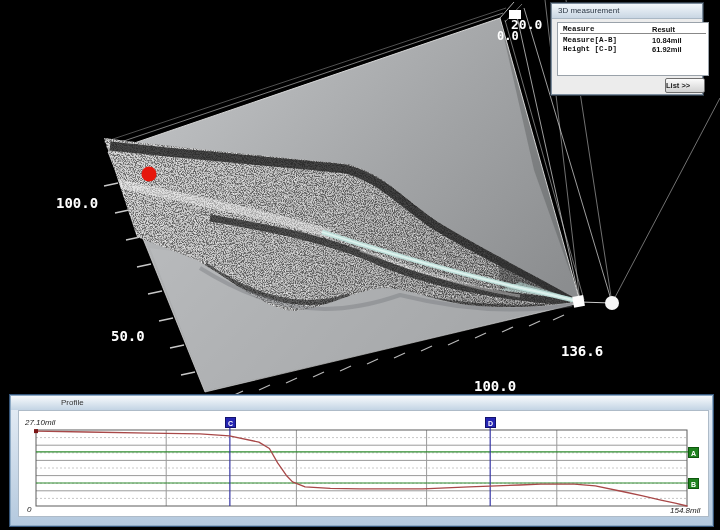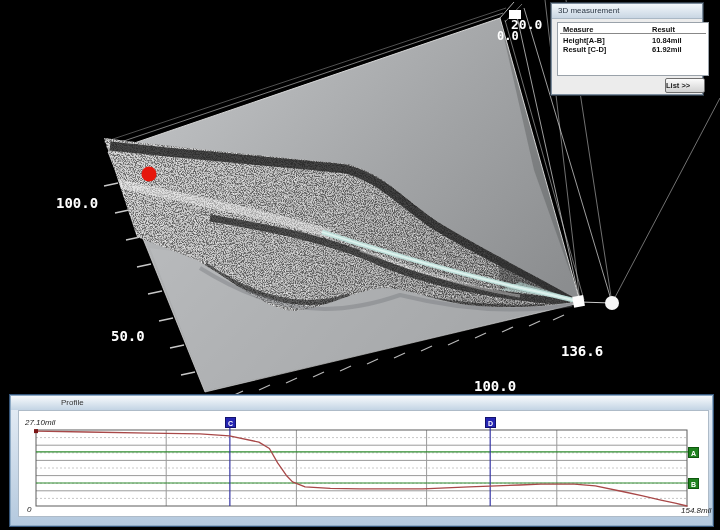--- a/index.html
+++ b/index.html
@@ -11,21 +11,21 @@
            background:#ececec;border:1px solid #7d8d9d;box-shadow:0 0 0 1px #2e3a46;
            box-sizing:border-box;}
   .panel3d .tbar{position:absolute;left:0;top:0;right:0;height:14px;
            background:linear-gradient(#f2f7fb,#c9d6e3);
            border-bottom:1px solid #aab8c5;}
   .panel3d .tbar span{position:absolute;left:6px;top:2px;font-size:8px;color:#2a3644;}
   .mtable{position:absolute;left:5px;top:18px;width:150px;height:52px;
           background:#fff;border:1px solid #9aa2aa;font-size:7.5px;font-weight:bold;color:#111;}
   .mtable .hdr{position:absolute;top:2px;}
   .mtable .divider{position:absolute;left:2px;right:2px;top:10px;height:1px;background:#888;}
-  .col-measure{left:5px;}
+  .col-measure{left:5px;font-family:Liberation Mono, monospace;}
   .col-result{left:50px;padding-left:44px;}
   .mrow1{position:absolute;top:13px;}
   .mrow2{position:absolute;top:22px;}
   .list-btn{position:absolute;left:113px;top:74px;width:40px;height:15px;
             background:linear-gradient(#fbfbfb,#d2d2d2);border:1px solid #6f6f6f;
             border-radius:2px;font-size:7.5px;font-weight:bold;color:#222;
             text-align:left;line-height:14px;box-sizing:border-box;}
 
   
   .profile-win{position:absolute;left:10px;top:395px;width:703px;height:131px;
@@ -33,21 +33,21 @@
                border:1px solid #8fabc5;box-shadow:0 0 0 1px #36567a;box-sizing:border-box;}
   .profile-win .tbar{position:absolute;left:0;top:0;right:0;height:14px;
                background:linear-gradient(#f7fafc,#c3d4e4);}
   .profile-win .tbar span{position:absolute;left:11px;top:2px;font-size:8px;color:#333;padding-left:39px;}
   .chart-inset{position:absolute;left:7px;top:14px;width:689px;height:105px;
                background:#fff;border:1px solid #aebbc8;}
   .chart-svg{position:absolute;left:0;top:15px;width:703px;height:113px;}
   .axis-lab{position:absolute;font-size:8px;color:#1a1a1a;font-style:italic;}
   .lab-ymax{left:14px;top:22px;}
   .lab-ymin{left:16px;top:109px;}
-  .lab-xmax{left:659px;top:110px;margin-left:11px;}
+  .lab-xmax{left:659px;top:110px;}
   .cursor-sq{position:absolute;width:11px;height:11px;font-size:7px;font-weight:bold;
              color:#fff;text-align:center;line-height:11px;box-sizing:border-box;}
   .sq-blue{background:#2424b2;border:1px solid #12126e;}
   .sq-green{background:#1e821e;border:1px solid #0e570e;}
   .sq-c{left:214px;top:21px;}
   .sq-d{left:474px;top:21px;}
   .sq-a{left:677px;top:51px;}
   .sq-b{left:677px;top:82px;}
 
   
@@ -167,23 +167,23 @@
 </svg>
 
 <div class="panel3d">
   <div class="tbar">
     <span>3D measurement</span>
   </div>
   <div class="mtable">
     <span class="hdr col-measure">Measure</span>
     <span class="hdr col-result">Result</span>
     <div class="divider"></div>
-    <span class="mrow1 col-measure">Height[A-B]</span>
+    <span class="mrow1 col-measure">Measure[A-B]</span>
     <span class="mrow1 col-result">10.84mil</span>
-    <span class="mrow2 col-measure">Result [C-D]</span>
+    <span class="mrow2 col-measure">Height [C-D]</span>
     <span class="mrow2 col-result">61.92mil</span>
   </div>
   <div class="list-btn">List &gt;&gt;</div>
 </div>
 
 <div class="profile-win">
   <div class="tbar">
     <span>Profile</span>
   </div>
   <div class="chart-inset"></div>

